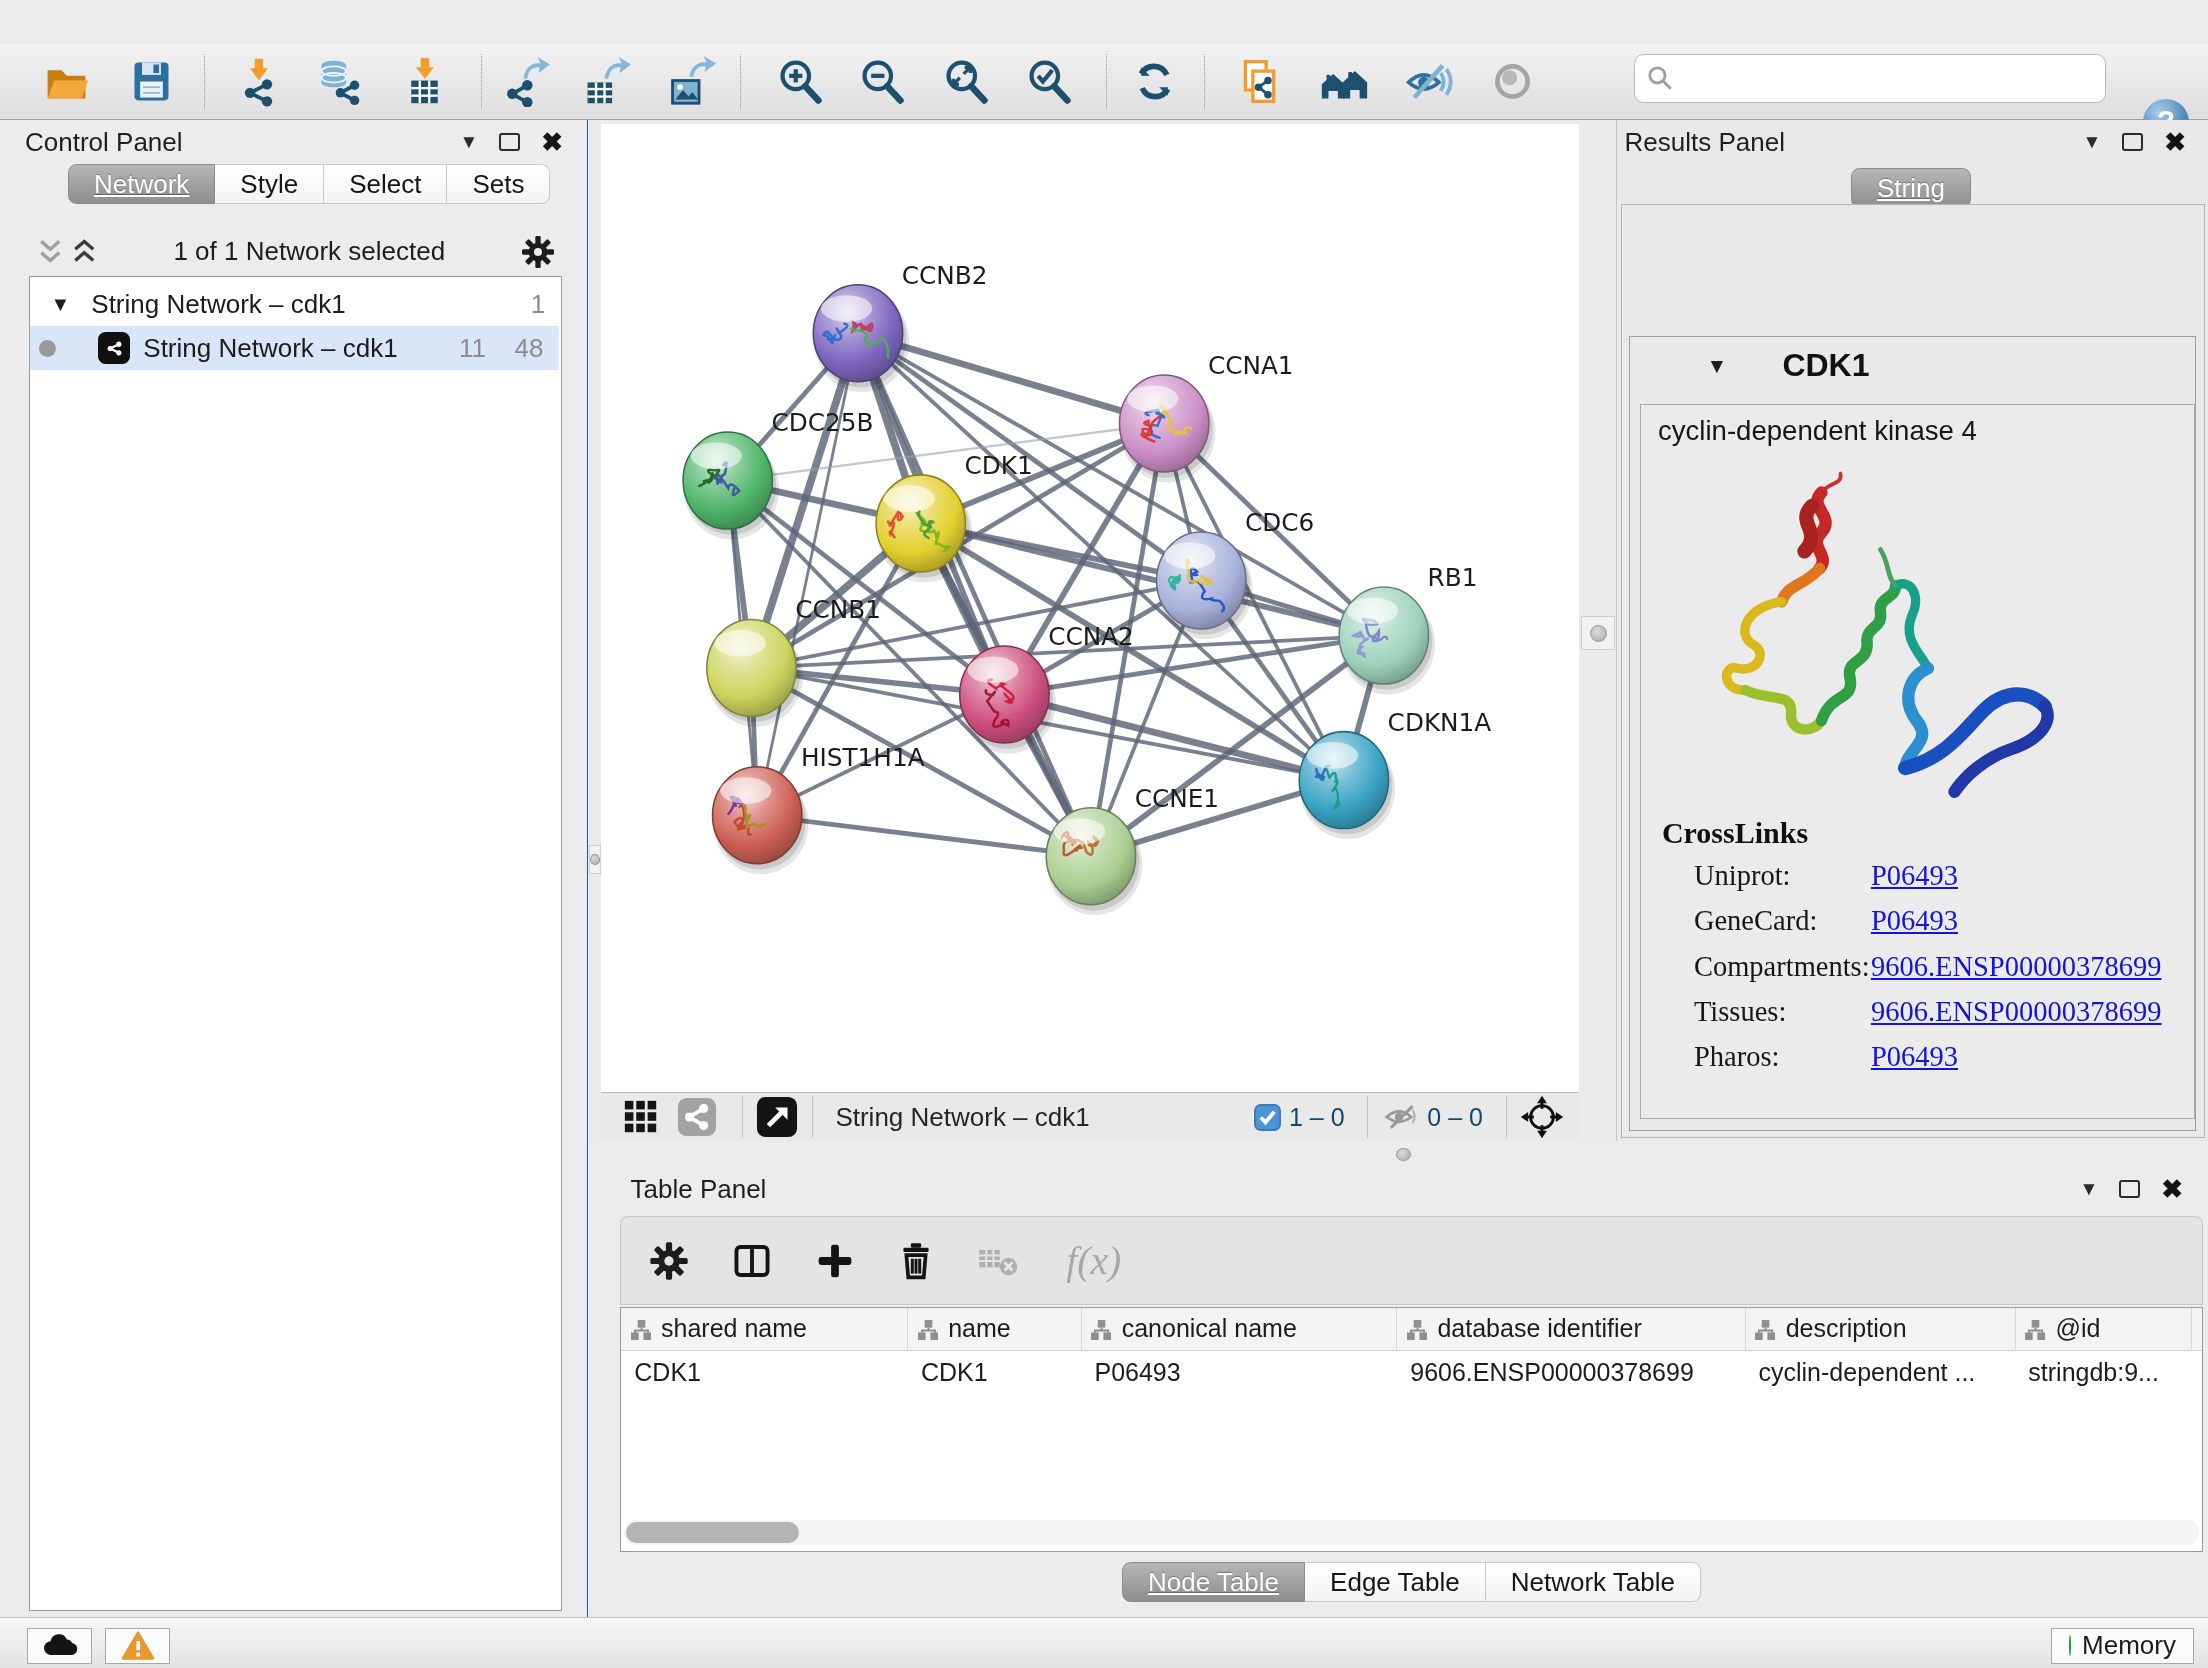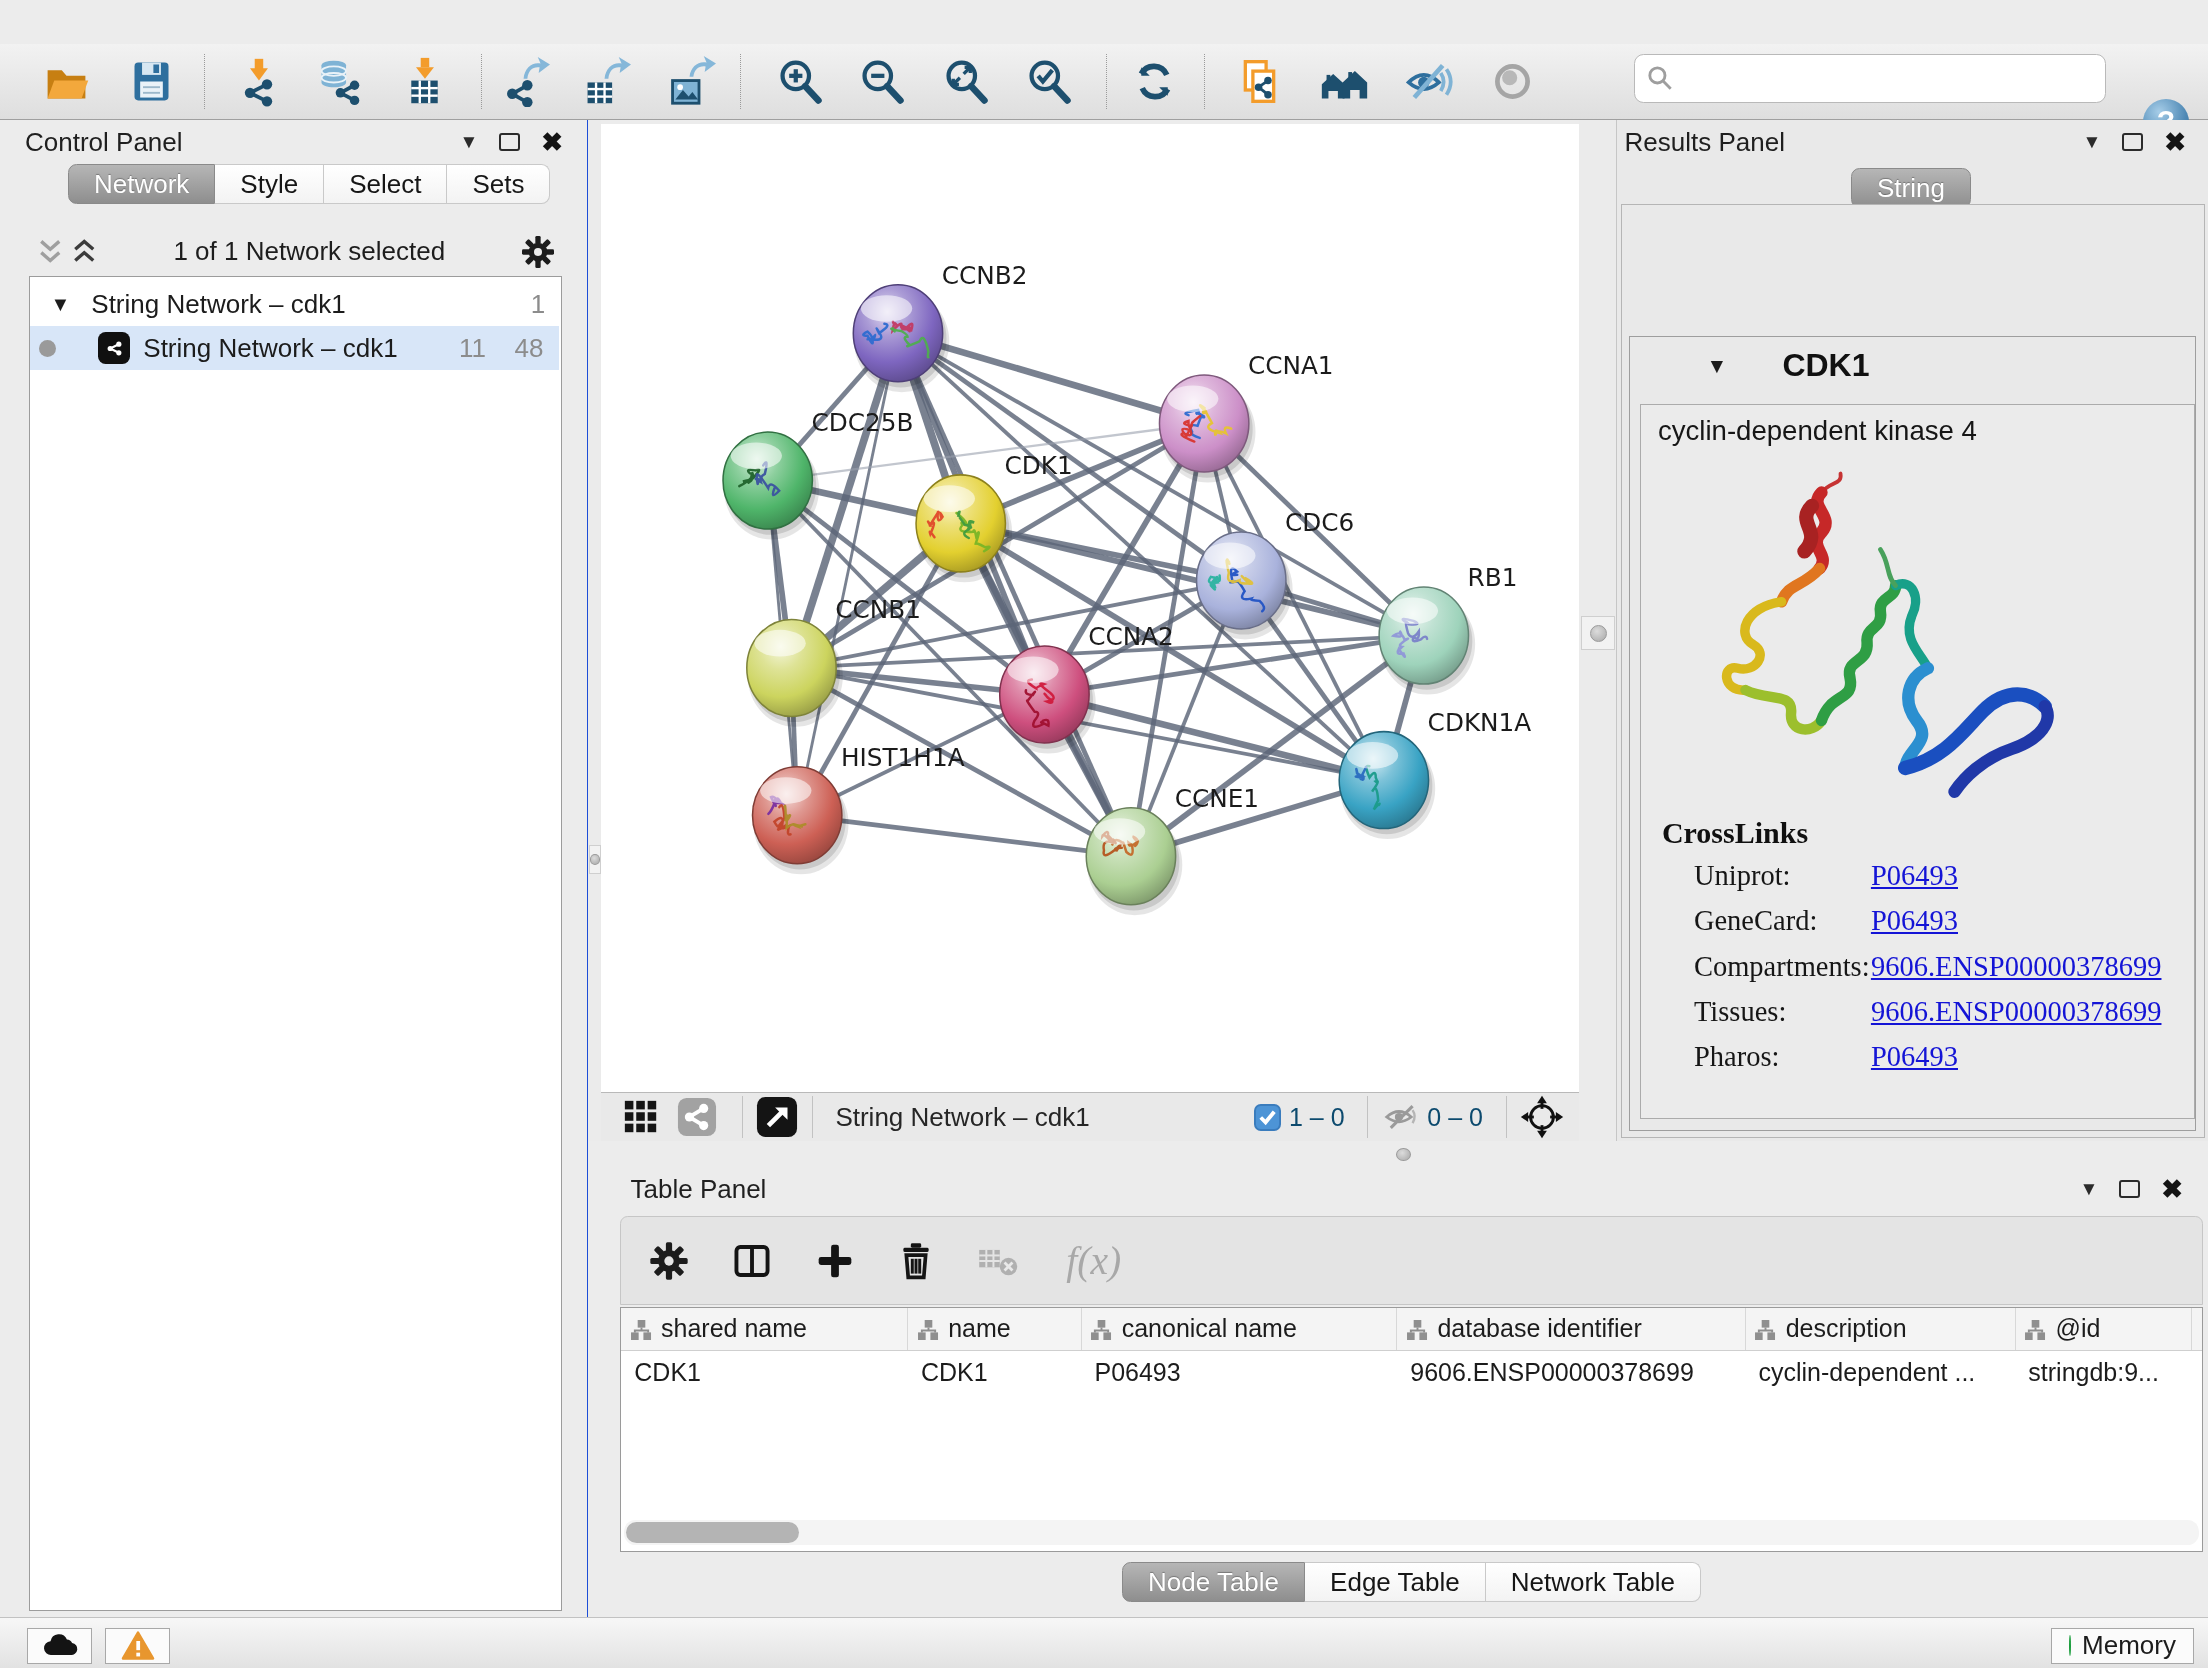--- a/index.html
+++ b/index.html
@@ -34,21 +34,21 @@
   .phead-title{font-size:26px;color:#1f1f1f;}
   .hctl{display:flex;align-items:center;gap:21px;}
   .caret{font-size:19px;color:#2b2b2b;}
   .floatbox{width:21px;height:18px;border:2.9px solid #2b2b2b;border-radius:2.9px;}
   .closex{font-size:26px;font-weight:bold;color:#141414;}
 
   
   .segwrap{display:flex;}
   .seg{height:40px;line-height:38px;padding:0 25px;font-size:26px;background:linear-gradient(#ffffff,#f3f3f3);
     border:1px solid #c9c9c9;border-left-width:0;color:#161616;text-align:center;}
-  .seg:first-child{border-left-width:1px;border-radius:8.6px 0 0 8.6px;}
+  .seg:first-child{border-left-width:1px;border-radius:8.6px 0 0 8.6px;text-decoration:underline;}
   .seg:last-child{border-radius:0 8.6px 8.6px 0;}
   .seg.sel{background:linear-gradient(#b6b6b6,#8e8e8e);color:#fff;border-color:#8a8a8a;
     text-shadow:0 -1px 1px rgba(0,0,0,.3);}
   .seg.single{border-radius:8.6px;border-left-width:1px;}
 
   
   .control-panel{left:0;top:120px;width:588px;height:1497px;background:#ececec;border-right:1px solid #1d4ed8;}
   .cp-head{position:absolute;left:0;top:0;width:588px;height:44px;display:flex;
     align-items:center;justify-content:space-between;padding:0 25px;}
   .cp-tabs{position:absolute;left:68px;top:44px;}
@@ -56,21 +56,21 @@
   .list-status{flex:1;text-align:center;font-size:26px;color:#1d1d1d;}
   .treebox{position:absolute;left:28.5px;top:156px;width:533px;height:1335px;background:#fff;
     border:1.9px solid #9c9c9c;}
   .trow{position:absolute;left:0;width:529px;height:44px;display:flex;align-items:center;font-size:26px;}
   .trow .cnt{color:#8c8c8c;}
   .rowsel{background:#d8e6f8;}
   .sharebadge{width:32px;height:32px;border-radius:7.6px;background:#101010;display:flex;
     align-items:center;justify-content:center;}
 
   
-  .canvas{left:601px;top:124px;width:978px;height:968px;background:#ffffff;padding-left:40px;}
+  .canvas{left:601px;top:124px;width:978px;height:968px;background:#ffffff;}
   .net-toolbar{left:601px;top:1092px;width:978px;height:49px;background:#e9e9e9;
     border-top:1px solid #b9b9b9;display:flex;align-items:center;}
   .ntsep{width:0;height:42px;border-left:1px solid #c2c2c2;margin:0 13.3px;}
   .nt-title{font-size:26px;color:#262626;}
   .cntlabel{font-size:25px;color:#0c4a6e;margin:0 9.5px 0 7.6px;}
 
   
   .vstrip-l{left:588px;top:120px;width:13.3px;height:1021px;background:#ebebeb;}
   .vstrip-r{left:1579px;top:120px;width:38px;height:1021px;background:#ebebeb;border-right:1.9px solid #c6c6c6;}
   .hstrip{left:601px;top:1141px;width:1607px;height:27px;background:#ececec;}

